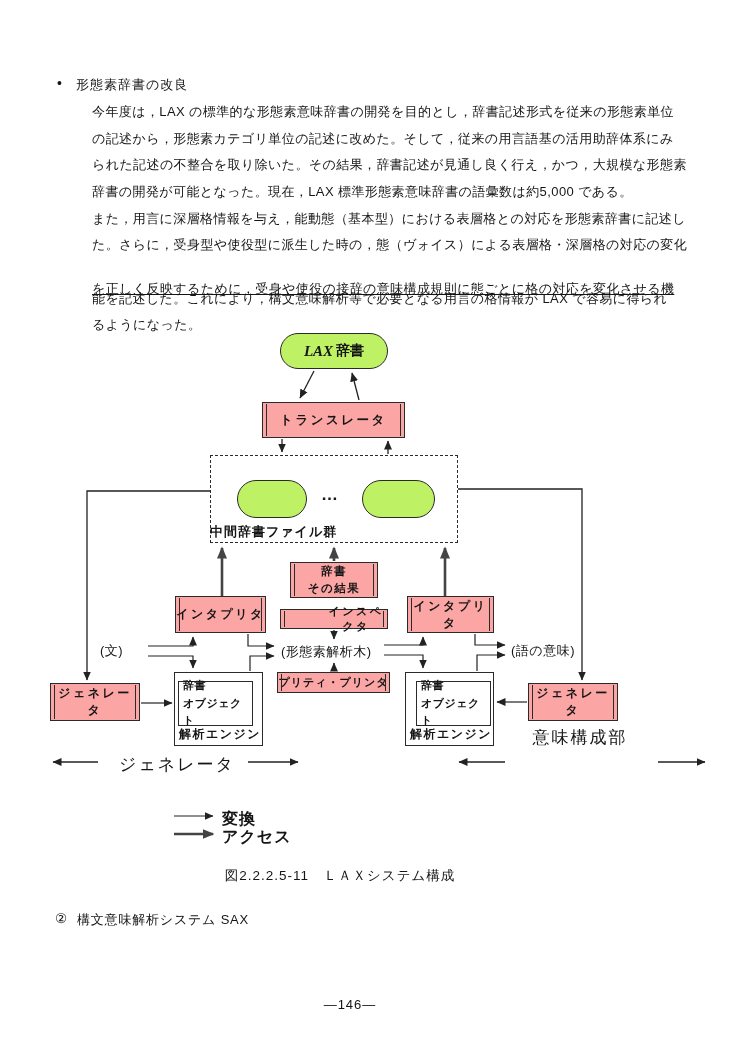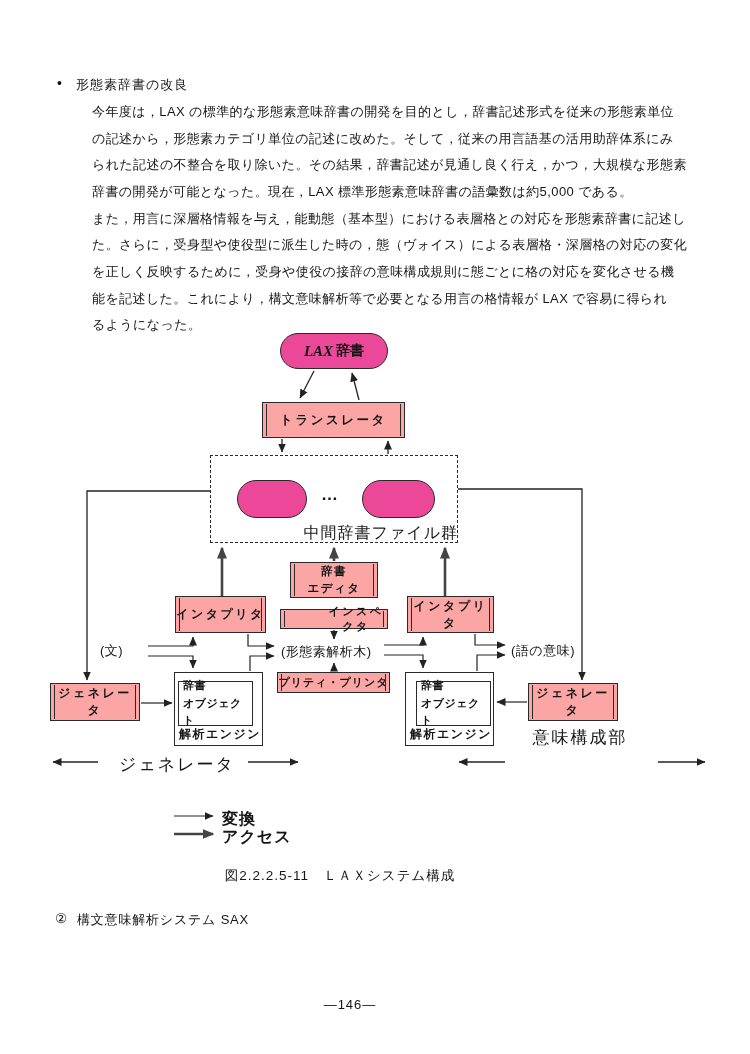--- a/index.html
+++ b/index.html
@@ -17,21 +17,21 @@
     display:flex;align-items:center;justify-content:center;text-align:center;
     font-weight:600;letter-spacing:2.5px;box-sizing:border-box;
   }
   .procbox::before,.procbox::after{
     content:"";position:absolute;top:1px;bottom:1px;width:1.3px;background:#2a2a2a;
   }
   .procbox::before{left:3px;}
   .procbox::after{right:3px;}
   .plainbox{position:absolute;border:1.5px solid #2a2a2a;background:#fff;box-sizing:border-box;}
   .dashedbox{position:absolute;border:1.6px dashed #2a2a2a;background:#fff;box-sizing:border-box;}
-  .stadium{position:absolute;border:1.6px solid #2a2a2a;border-radius:20px;background:#ec4899;box-sizing:border-box;}
+  .stadium{position:absolute;border:1.6px solid #2a2a2a;border-radius:20px;background:#bef264;box-sizing:border-box;}
   .twolines{flex-direction:column;line-height:1.45;letter-spacing:1.5px;}
   .flowlabel{position:absolute;font-size:13px;letter-spacing:0.5px;white-space:nowrap;}
   .seclabel{position:absolute;font-size:17px;letter-spacing:2px;white-space:nowrap;font-weight:500;}
   .legendlabel{position:absolute;font-size:16px;font-weight:600;letter-spacing:1px;white-space:nowrap;}
   .caption{position:absolute;left:0;top:867px;width:680px;text-align:center;font-size:13.5px;letter-spacing:1px;}
   .engine-label{position:absolute;left:4px;bottom:2px;font-size:12px;font-weight:600;letter-spacing:1.5px;white-space:nowrap;}
   .objbox{
     position:absolute;border:1.4px solid #2a2a2a;background:#fff;box-sizing:border-box;
     display:flex;flex-direction:column;justify-content:center;align-items:flex-start;
     padding-left:4px;font-size:11px;font-weight:600;letter-spacing:0.5px;line-height:1.6;
@@ -93,42 +93,42 @@
 
   <span class="abs bullet" style="left:57px;top:75px;">•</span>
   <span class="abs h1" style="left:76px;top:76px;">形態素辞書の改良</span>
 
   <div class="bodyline" style="top:103px;">今年度は，LAX の標準的な形態素意味辞書の開発を目的とし，辞書記述形式を従来の形態素単位</div>
   <div class="bodyline" style="top:130px;">の記述から，形態素カテゴリ単位の記述に改めた。そして，従来の用言語基の活用助辞体系にみ</div>
   <div class="bodyline" style="top:156px;">られた記述の不整合を取り除いた。その結果，辞書記述が見通し良く行え，かつ，大規模な形態素</div>
   <div class="bodyline" style="top:183px;">辞書の開発が可能となった。現在，LAX 標準形態素意味辞書の語彙数は約5,000 である。</div>
   <div class="bodyline" style="top:236px;">た。さらに，受身型や使役型に派生した時の，態（ヴォイス）による表層格・深層格の対応の変化</div>
   <div class="bodyline" style="top:210px;">また，用言に深層格情報を与え，能動態（基本型）における表層格との対応を形態素辞書に記述し</div>
-  <div class="bodyline" style="top:263px;">を正しく反映するために，受身や使役の接辞の意味構成規則に態ごとに格の対応を変化させる機</div>
+  <div class="bodyline" style="top:280px;text-decoration:underline;">を正しく反映するために，受身や使役の接辞の意味構成規則に態ごとに格の対応を変化させる機</div>
   <div class="bodyline" style="top:290px;">能を記述した。これにより，構文意味解析等で必要となる用言の格情報が LAX で容易に得られ</div>
   <div class="bodyline" style="top:316px;">るようになった。</div>
 
   <div class="stadium" style="left:280px;top:333px;width:108px;height:36px;display:flex;align-items:center;justify-content:center;font-size:14px;font-weight:600;">
     <span class="laxit">LAX</span>
       <span>辞書</span>
   </div>
 
   <div class="procbox" style="left:262px;top:402px;width:143px;height:36px;font-size:12.5px;">
     <span>トランスレータ</span>
   </div>
 
   <div class="dashedbox" style="left:210px;top:455px;width:248px;height:88px;"></div>
   <div class="stadium" style="left:237px;top:480px;width:70px;height:38px;"></div>
   <div class="stadium" style="left:362px;top:480px;width:73px;height:38px;"></div>
   <span class="abs" style="left:321px;top:485px;font-size:17px;font-weight:700;letter-spacing:1px;">…</span>
-  <div class="abs" style="left:210px;top:523px;width:248px;text-align:right;font-size:16px;font-weight:400;letter-spacing:1px;">中間辞書ファイル群</div>
+  <div class="abs" style="left:210px;top:523px;width:248px;text-align:left;font-size:13px;font-weight:700;letter-spacing:1px;">中間辞書ファイル群</div>
 
   <div class="procbox twolines" style="left:290px;top:562px;width:88px;height:36px;font-size:11.5px;">
     <span>辞書</span>
-    <span>エディタ</span>
+    <span>その結果</span>
   </div>
 
   <div class="procbox" style="left:280px;top:609px;width:108px;height:20px;font-size:11px;padding-left:44px;">
     <span>インスペクタ</span>
   </div>
 
   <div class="procbox" style="left:175px;top:596px;width:91px;height:37px;font-size:12px;">
     <span>インタプリタ</span>
   </div>
   <div class="procbox" style="left:407px;top:596px;width:87px;height:37px;font-size:12px;">

